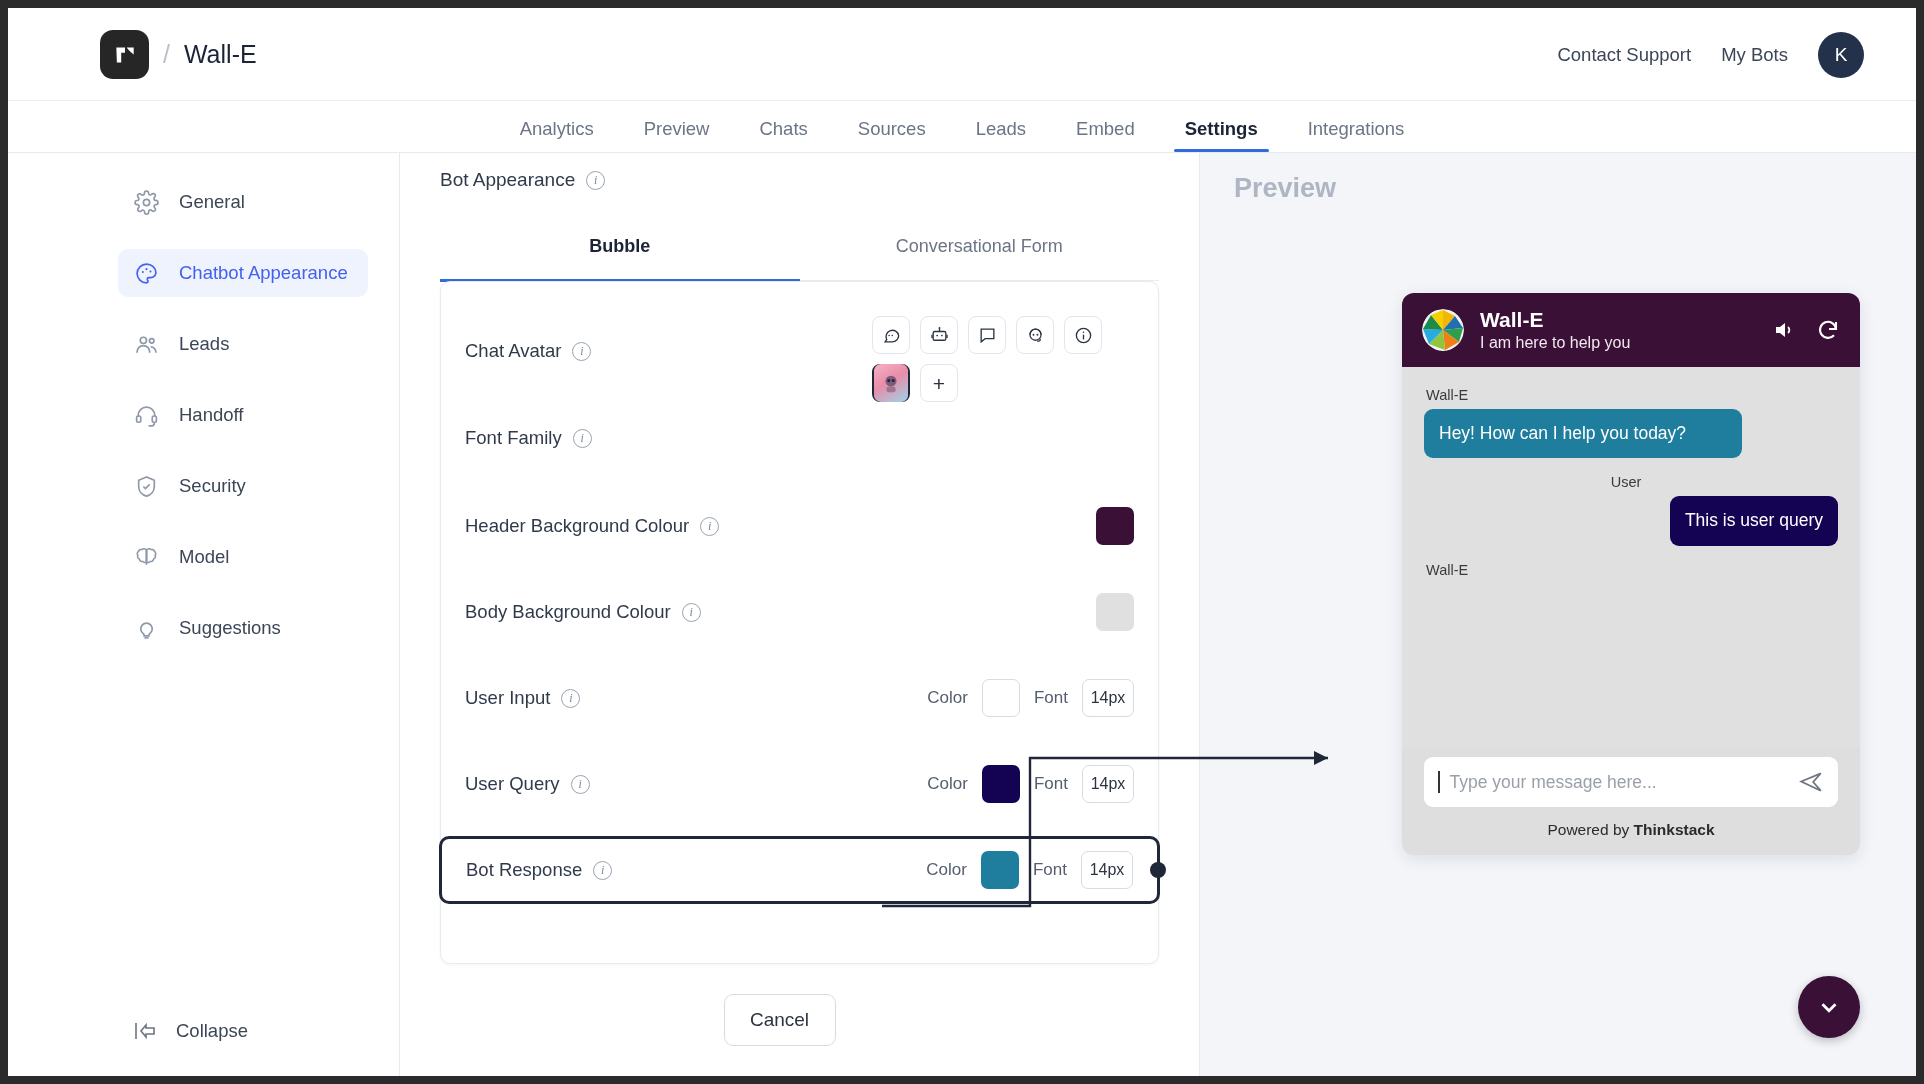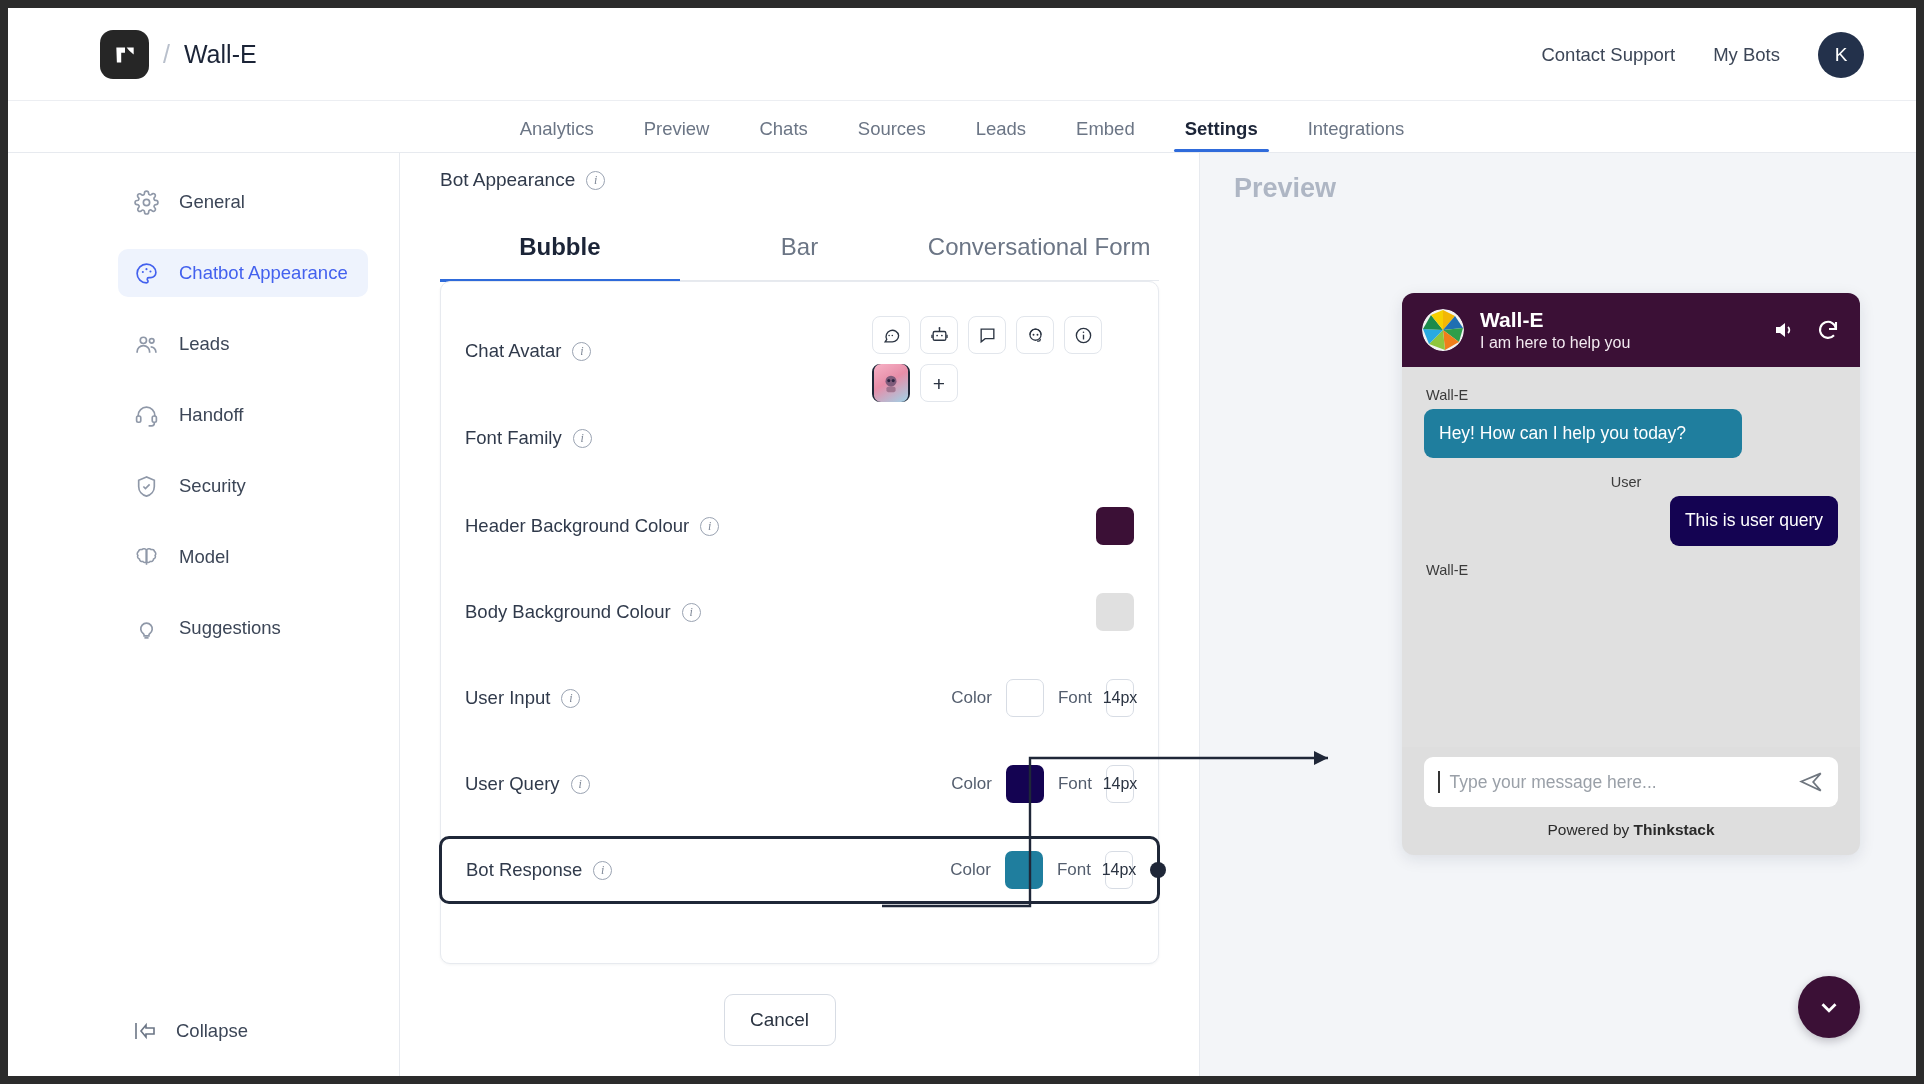--- a/index.html
+++ b/index.html
@@ -22,21 +22,21 @@
     background: #fff;
     border-bottom: 1px solid #eceef2;
   }
   .brand { position: absolute; left: 92px; top: 22px; display: flex; align-items: center; gap: 14px; }
   .logo-sq {
     width: 49px; height: 49px; border-radius: 13px; background: #262626;
     display: flex; align-items: center; justify-content: center;
   }
   .slash { color: #b9c0cc; font-size: 25px; }
   .brand-name { font-size: 25px; color: #1b2437; }
-  .top-right { position: absolute; right: 52px; top: 24px; display: flex; align-items: center; gap: 38px; }
+  .top-right { position: absolute; right: 52px; top: 24px; display: flex; align-items: center; gap: 30px; }
   .top-link { font-size: 18.5px; color: #3c4657; cursor: pointer; }
   .avatar {
     width: 46px; height: 46px; border-radius: 50%; background: #23314b;
     color: #fff; display: flex; align-items: center; justify-content: center;
     font-size: 19px; cursor: pointer;
   }
 
   
   .navtabs {
     position: absolute; left: 0; top: 93px; width: 1908px; height: 52px;
@@ -86,21 +86,21 @@
     color: #7e8796; font-size: 12px; font-style: italic;
     display: inline-flex; align-items: center; justify-content: center;
     font-family: "Liberation Serif", serif; cursor: pointer; flex: none;
   }
 
   .subtabs {
     position: absolute; left: 40px; right: 40px; top: 60px; height: 68px;
     display: flex; border-bottom: 1.5px solid #e7eaef;
   }
   .subtab {
-    flex: 1; text-align: left; font-size: 24px; color: #6b7585;
+    flex: 1; text-align: left; font-size: 18px; color: #6b7585;
     display: flex; align-items: center; justify-content: center;
     cursor: pointer; position: relative; line-height: 1.25;
   }
   .subtab.active { color: #1b2437; font-weight: bold; }
   .subtab.active:after {
     content: ""; position: absolute; left: 0; right: 0; bottom: -1.5px;
     height: 3px; background: #2f6bdb;
   }
 
   .card {
@@ -114,21 +114,21 @@
   }
   .row-label {
     display: flex; align-items: center; gap: 11px;
     font-size: 18.5px; color: #303a4b; white-space: nowrap;
   }
   .row-right { margin-left: auto; display: flex; align-items: center; gap: 14px; }
   .sub-label { font-size: 17px; color: #545e6e; }
   .swatch { width: 38px; height: 38px; border-radius: 7px; flex: none; cursor: pointer; }
   .swatch.bordered { border: 1px solid #d7dce4; }
   .font-box {
-    width: 28px; height: 38px; border: 1px solid #d7dce4; border-radius: 7px;
+    width: 52px; height: 38px; border: 1px solid #d7dce4; border-radius: 7px;
     display: flex; align-items: center; justify-content: center;
     font-size: 16px; color: #2b3442; cursor: text; background: #fff;
   }
   .text-input {
     width: 212px; height: 46px; border: 1px solid #d7dce4; border-radius: 8px;
     display: flex; align-items: center; padding: 0 14px;
     font-size: 17.5px; color: #2b3442; background: #fff; cursor: text;
   }
   .avatar-grid {
     margin-left: auto; display: flex; flex-wrap: wrap; gap: 10px;
@@ -334,21 +334,20 @@
 
   <div class="center">
 
     <div class="panel-title">
       <span>Bot Appearance</span>
       <span class="info-i">i</span>
     </div>
 
     <div class="subtabs">
       <div class="subtab active">Bubble</div>
-      <div class="subtab">Bar</div>
       <div class="subtab">Conversational Form</div>
     </div>
 
     <div class="card">
 
       <div class="row" style="top:18px; height:92px; align-items:flex-start; padding-top:16px;">
         <div class="row-label" style="margin-top:24px;">
           <span>Chat Avatar</span>
           <span class="info-i">i</span>
         </div>

